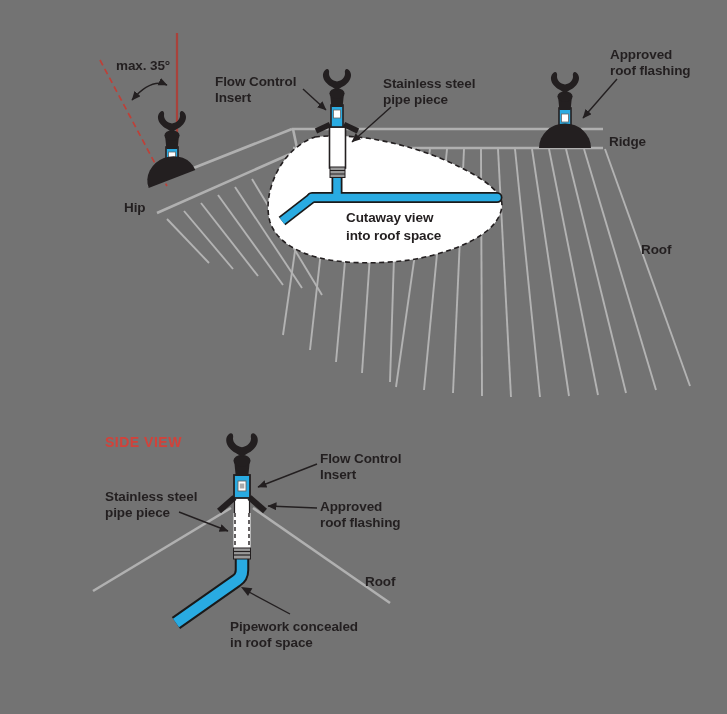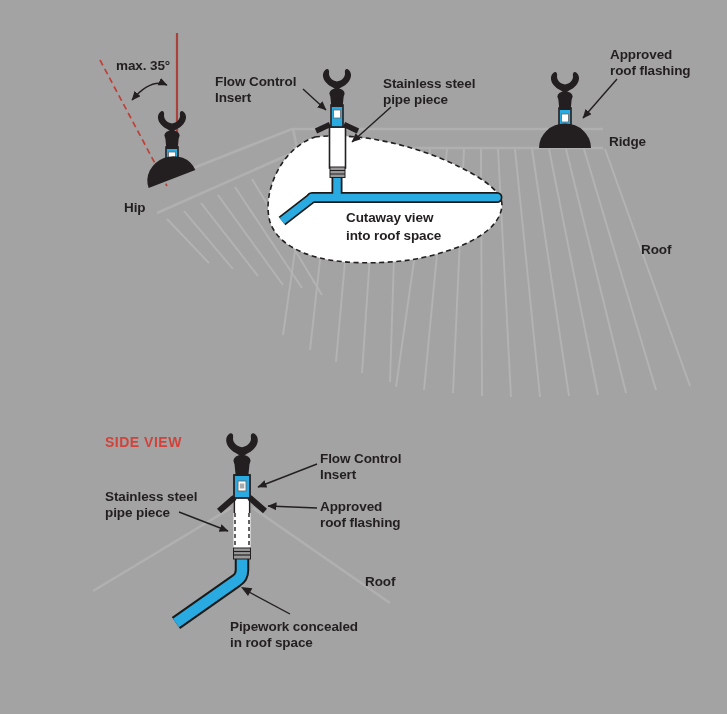--- a/index.html
+++ b/index.html
@@ -1,16 +1,16 @@
 <!DOCTYPE html>
 <html><head>
 <meta charset="utf-8">
 <style>
   html,body{margin:0;padding:0;background:#ffffff;}
-  .canvas{width:727px;height:714px;position:relative;background:#a3a3a3;overflow:hidden;
+  .canvas{width:727px;height:714px;position:relative;background:#737373;overflow:hidden;
           font-family:"Liberation Sans",sans-serif;}
   svg{display:block;}
   .lbl{font:700 13.5px "Liberation Sans",sans-serif;fill:#231F20;letter-spacing:-0.1px;}
   .lbl-red{font:700 14px "Liberation Sans",sans-serif;fill:#D2423A;letter-spacing:0.5px;}
   .roofline{stroke:#B0B0B0;stroke-width:2.6;fill:none;}
   .rafter{stroke:#B3B3B3;stroke-width:1.9;fill:none;}
   .pointer{stroke:#231F20;stroke-width:1.4;fill:none;}
   .ink{fill:#231F20;}
 </style>
 </head>

